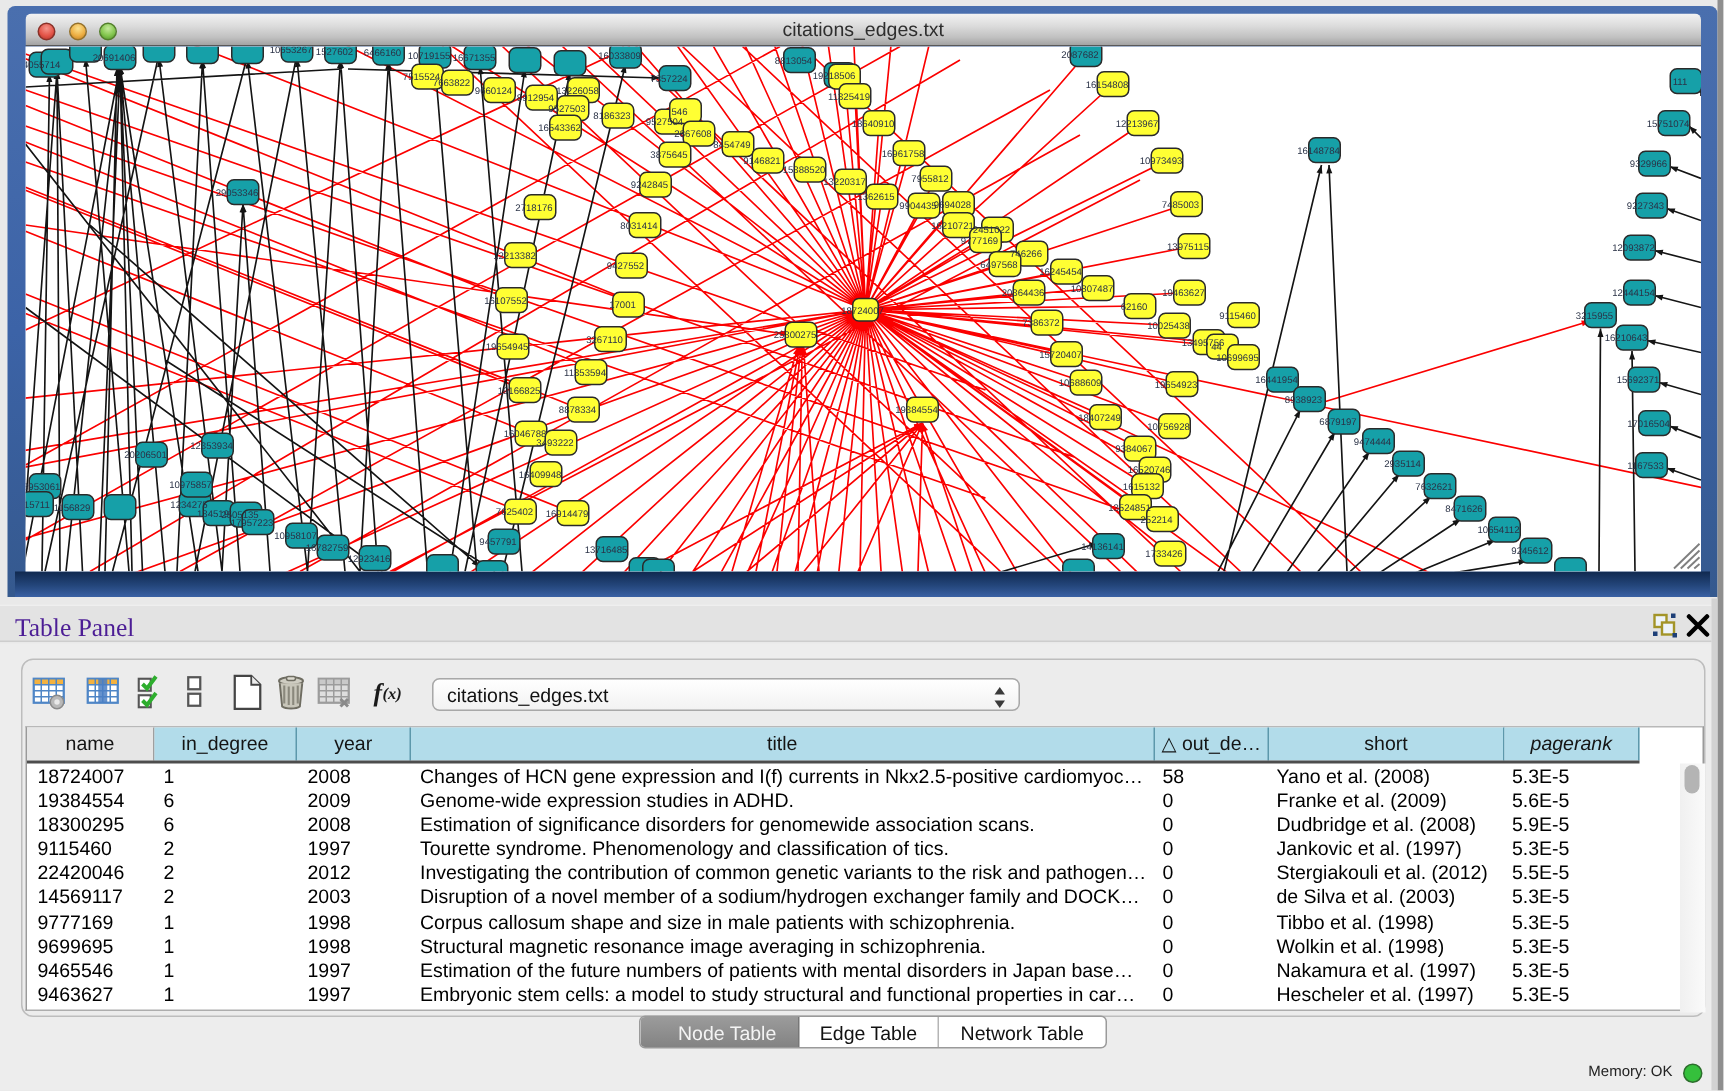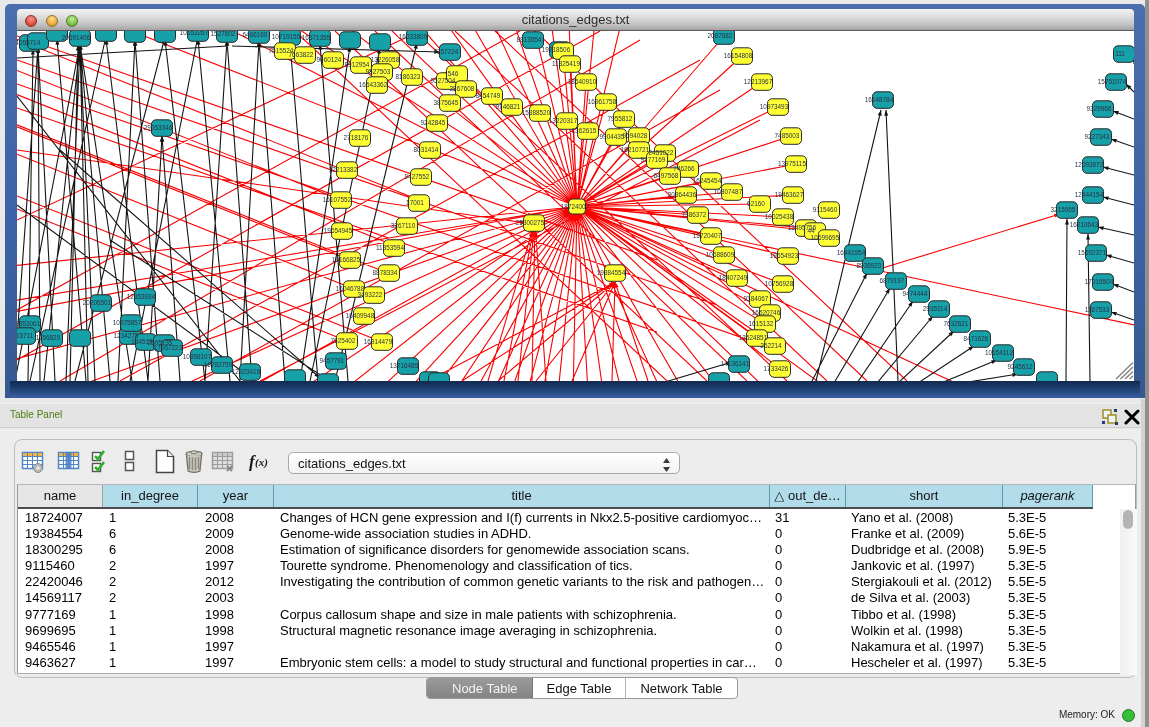--- a/index.html
+++ b/index.html
@@ -16,21 +16,21 @@
 .light { position:absolute; top:5.5px; width:12px; height:12px; border-radius:50%; }
 #lr { left:8px; background:radial-gradient(circle at 50% 30%, #f4948a 0%, #e4564a 55%, #b03228 100%); border:1px solid #893128;}
 #ly { left:28.5px; background:radial-gradient(circle at 50% 30%, #fbe18f 0%, #eeb045 55%, #c07d22 100%); border:1px solid #93702a;}
 #lg { left:48.5px; background:radial-gradient(circle at 50% 30%, #c4e99b 0%, #84c74f 55%, #4e8f28 100%); border:1px solid #527e2a;}
 #canvas { position:absolute; left:17px; top:31px; width:1117px; height:350px;
   background:#ffffff; overflow:hidden; }
 #rightstrip { position:absolute; left:1145px; top:0; width:4px; height:727px; background:#8f8f8f; }
 #rightstrip .lite { position:absolute; left:-4px; top:399px; width:4px; height:328px; background:#d2d2d2; }
 #tp-title { position:absolute; left:0; top:403px; width:1141px; height:25px;
   background:#e3e3e3; border-top:1px solid #efefef; border-bottom:1px solid #cdcdcd; }
-#tp-title .t { position:absolute; left:10px; top:5px; font-size:10px; color:#4d7c0f; }
+#tp-title .t { position:absolute; left:10px; top:5px; font-size:17px; color:#4c1d95;font-family:Liberation Serif, serif; }
 #tp-body { position:absolute; left:0; top:429px; width:1141px; height:298px; background:#ededed; }
 #panel { position:absolute; left:14px; top:439px; width:1123px; height:239px;
   background:#ececec; border:1px solid #bdbdbd; border-radius:8px; }
 #combo { position:absolute; left:288px; top:452px; width:392px; height:22px;
   background:linear-gradient(180deg,#ffffff,#f2f2f2); border:1px solid #a8a8a8; border-radius:5px; }
 #combo .txt { position:absolute; left:9px; top:3px; font-size:13px; color:#111; }
 #combo .arr { position:absolute; right:8px; top:2px; font-size:10px; color:#444; letter-spacing:0; }
 #grid { position:absolute; left:17px; top:484px; width:1119px; height:190px;
   background:#ffffff; border-left:1px solid #9a9a9a; border-right:1px solid #9a9a9a; border-top:1px solid #b8b8b8; border-bottom:1px solid #adadad;}
 .hrow { position:absolute; left:0; top:0; height:23px; width:1119px; }
@@ -552,29 +552,29 @@
       <div class="hcell hc5">short</div>
     <div class="hcell hc6">pagerank</div>
   </div>
   <div class="hbord"></div>
   <div id="tbody">
 <div class="tr">
         <div class="c c0">18724007</div>
         <div class="c c1">1</div>
         <div class="c c2">2008</div>
         <div class="c c3">Changes of HCN gene expression and I(f) currents in Nkx2.5-positive cardiomyoc…</div>
-        <div class="c c4">31</div>
+        <div class="c c4">58</div>
         <div class="c c5">Yano et al. (2008)</div>
         <div class="c c6">5.3E-5</div>
       </div>
 <div class="tr">
         <div class="c c0">19384554</div>
         <div class="c c1">6</div>
         <div class="c c2">2009</div>
-        <div class="c c3">Genome-wide association studies in ADHD.</div>
+        <div class="c c3">Genome-wide expression studies in ADHD.</div>
         <div class="c c4">0</div>
         <div class="c c5">Franke et al. (2009)</div>
         <div class="c c6">5.6E-5</div>
       </div>
 <div class="tr">
         <div class="c c0">18300295</div>
         <div class="c c1">6</div>
         <div class="c c2">2008</div>
         <div class="c c3">Estimation of significance disorders for genomewide association scans.</div>
         <div class="c c4">0</div>
@@ -596,20 +596,21 @@
         <div class="c c2">2012</div>
         <div class="c c3">Investigating the contribution of common genetic variants to the risk and pathogen…</div>
         <div class="c c4">0</div>
         <div class="c c5">Stergiakouli et al. (2012)</div>
         <div class="c c6">5.5E-5</div>
       </div>
 <div class="tr">
         <div class="c c0">14569117</div>
         <div class="c c1">2</div>
         <div class="c c2">2003</div>
+        <div class="c c3">Disruption of a novel member of a sodium/hydrogen exchanger family and DOCK…</div>
         <div class="c c4">0</div>
         <div class="c c5">de Silva et al. (2003)</div>
         <div class="c c6">5.3E-5</div>
       </div>
 <div class="tr">
         <div class="c c0">9777169</div>
         <div class="c c1">1</div>
         <div class="c c2">1998</div>
         <div class="c c3">Corpus callosum shape and size in male patients with schizophrenia.</div>
         <div class="c c4">0</div>
@@ -622,20 +623,21 @@
         <div class="c c2">1998</div>
         <div class="c c3">Structural magnetic resonance image averaging in schizophrenia.</div>
         <div class="c c4">0</div>
         <div class="c c5">Wolkin et al. (1998)</div>
         <div class="c c6">5.3E-5</div>
       </div>
 <div class="tr">
         <div class="c c0">9465546</div>
         <div class="c c1">1</div>
         <div class="c c2">1997</div>
+        <div class="c c3">Estimation of the future numbers of patients with mental disorders in Japan base…</div>
         <div class="c c4">0</div>
         <div class="c c5">Nakamura et al. (1997)</div>
         <div class="c c6">5.3E-5</div>
       </div>
 <div class="tr">
         <div class="c c0">9463627</div>
         <div class="c c1">1</div>
         <div class="c c2">1997</div>
         <div class="c c3">Embryonic stem cells: a model to study structural and functional properties in car…</div>
         <div class="c c4">0</div>

